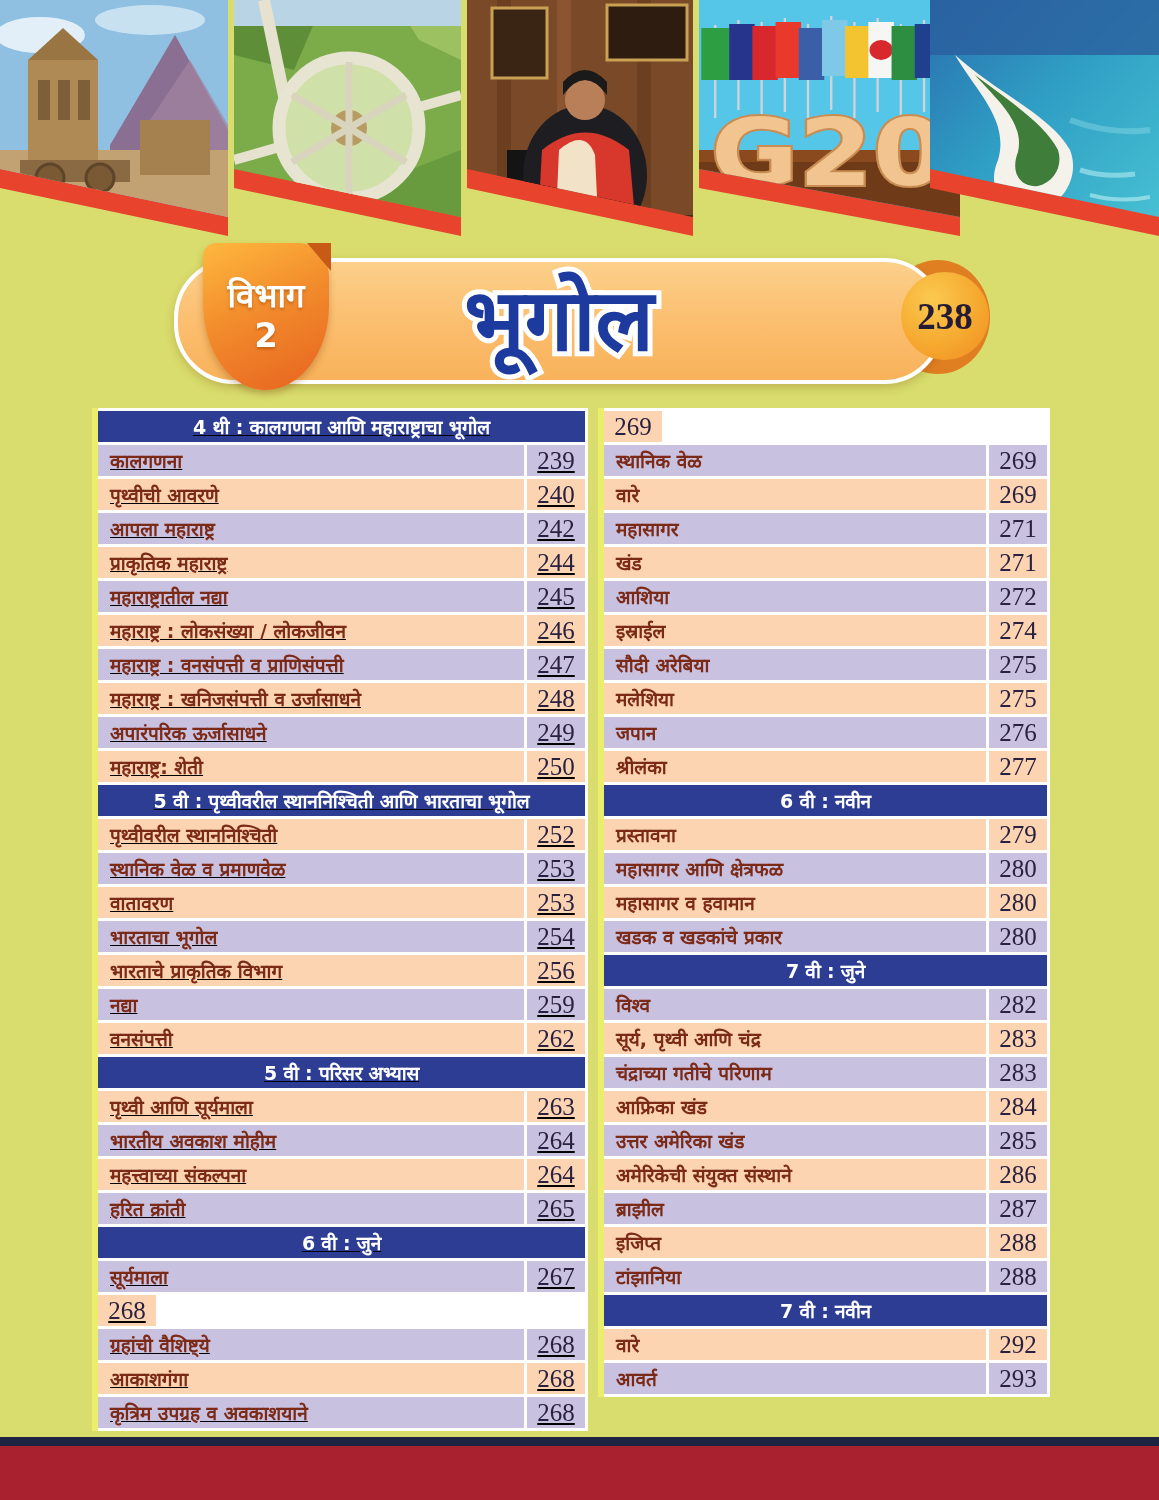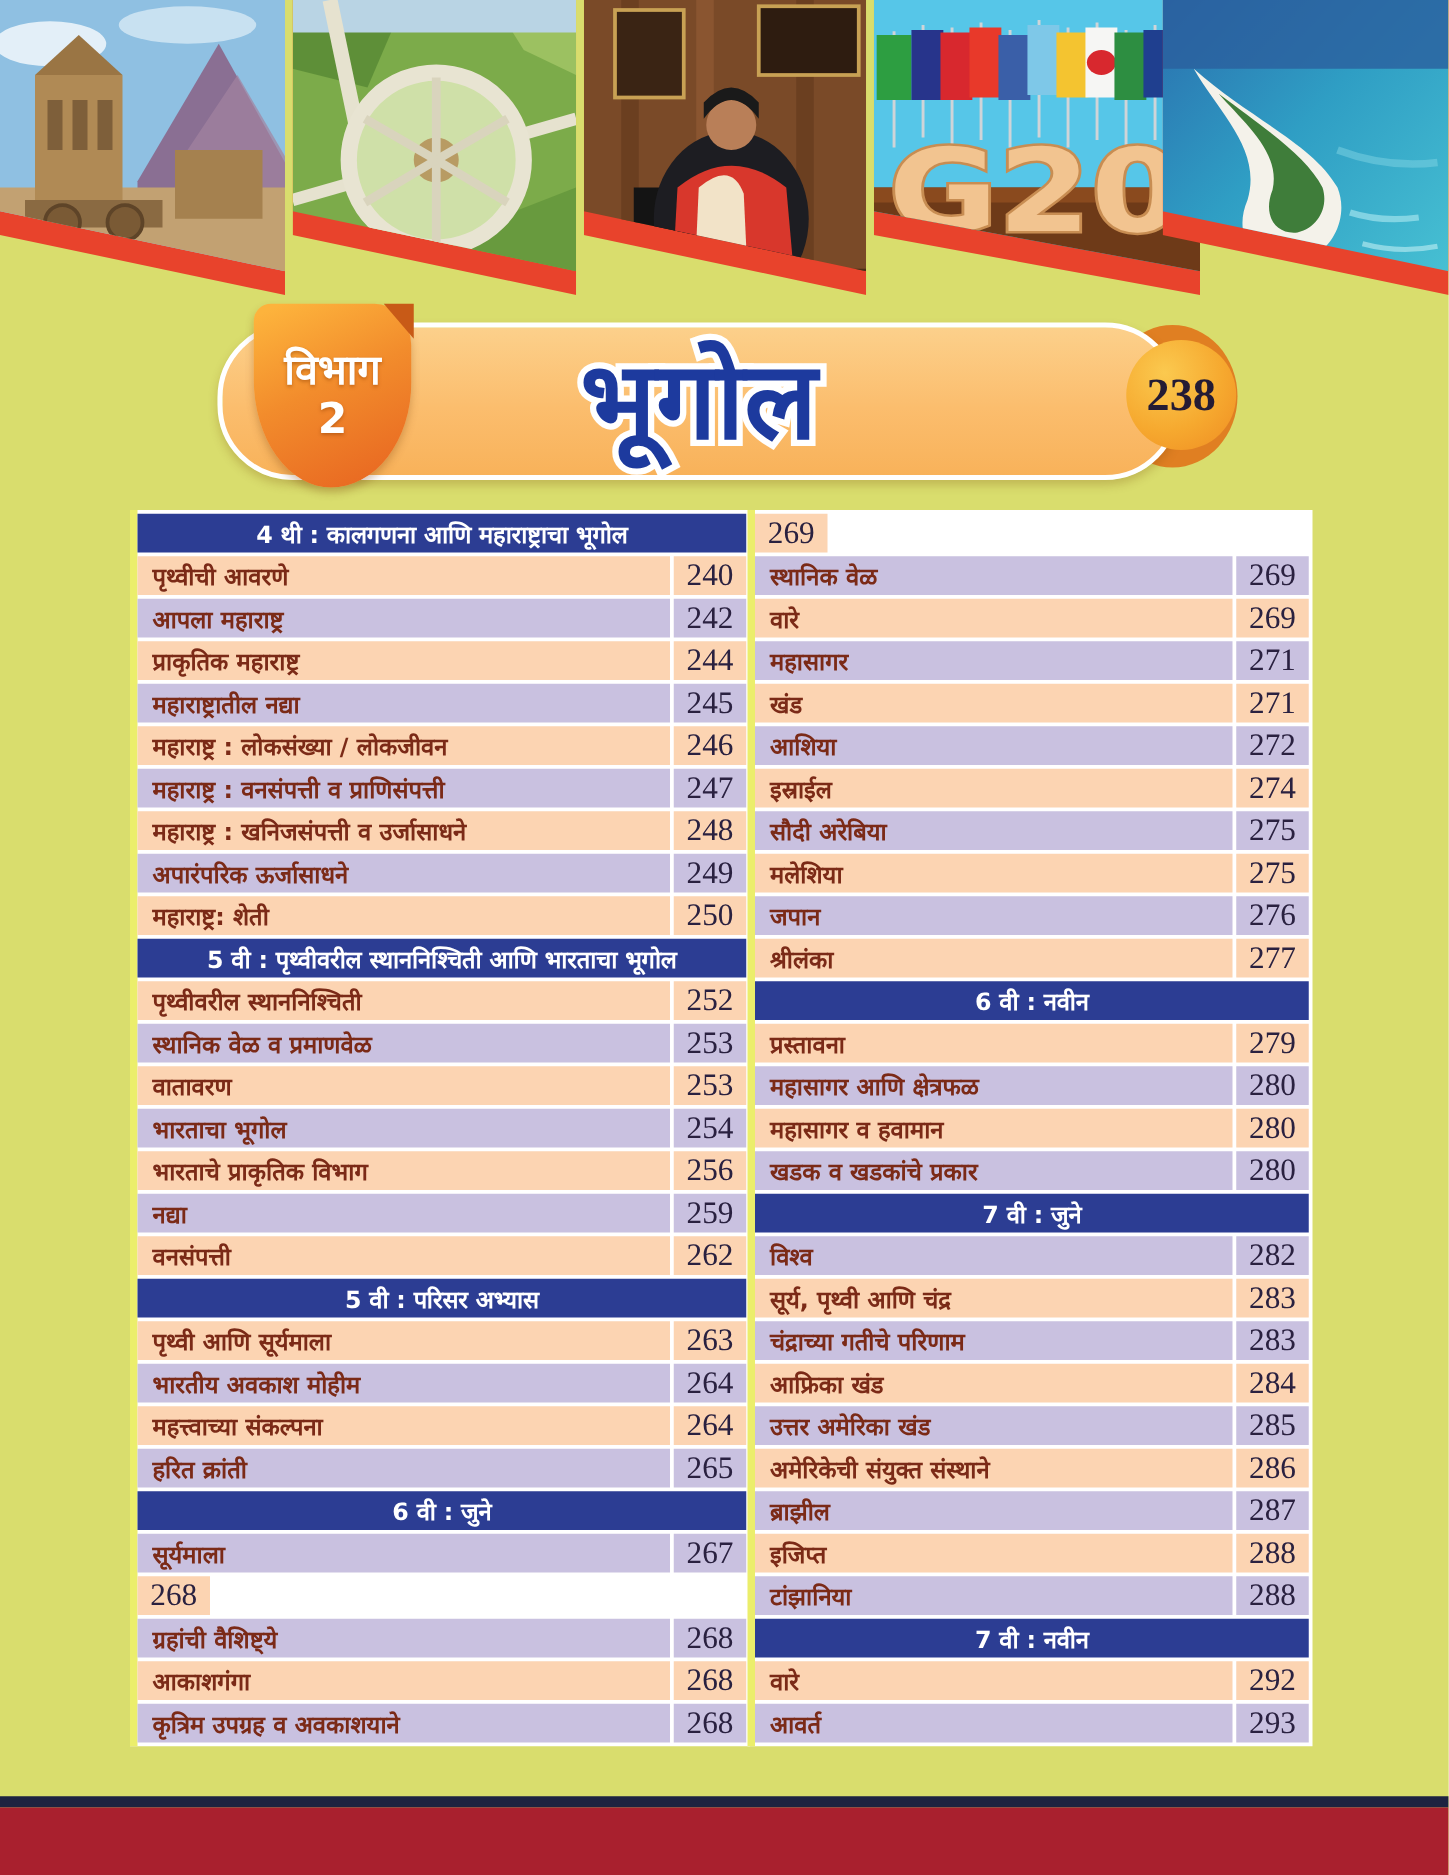--- a/index.html
+++ b/index.html
@@ -38,21 +38,21 @@
       display:flex;flex-direction:column;align-items:center;justify-content:center;
       color:#fff;text-shadow:0 2px 3px rgba(140,60,0,.45);}
   .section-badge .fold{position:absolute;top:0;right:-2px;width:0;height:0;
       border-left:24px solid transparent;border-top:28px solid #c85a17;}
   .section-badge .l1{font-size:33px;font-weight:bold;line-height:1.15;}
   .section-badge .l2{font-size:34px;font-weight:bold;line-height:1.2;}
 
   
   .toc-col{position:absolute;top:408px;display:flex;flex-direction:column;gap:3px;
       background:#fff;padding:3px 3px 3px 0;border-left:6px solid #ebee6b;box-sizing:border-box;}
-  .toc-col.left{left:104px;width:496px;}
+  .toc-col.left{left:92px;width:496px;text-decoration:underline;}
   .toc-col.right{left:598px;width:452px;}
   .toc-header{height:31px;flex:0 0 31px;background:var(--header-bg,#2c3d93);color:#fff;
       display:flex;align-items:center;justify-content:center;
       font-size:19px;font-weight:bold;letter-spacing:-0.2px;white-space:nowrap;overflow:hidden;}
   .toc-row{height:31px;flex:0 0 31px;display:flex;gap:3px;}
   .toc-row .lbl{flex:1;display:flex;align-items:center;padding-left:12px;
       font-size:19px;font-weight:600;color:#7b2a17;white-space:nowrap;overflow:hidden;}
   .toc-row .num{width:58px;display:flex;align-items:center;justify-content:center;
       font-family:"Liberation Serif","DejaVu Serif",serif;font-size:25px;color:#2a2140;}
   .toc-row.peach .lbl,.toc-row.peach .num{background:var(--peach,#fcd4b2);}
@@ -209,20 +209,24 @@
   </div>
 
   <div class="section-badge">
     <div class="fold"></div>
     <span class="l1">विभाग</span>
     <span class="l2">2</span>
   </div>
 
   <div class="toc-col left">
       <div class="toc-header">4 थी :  कालगणना आणि महाराष्ट्राचा भूगोल</div>
+      <div class="toc-row lavender">
+        <div class="lbl">कालगणना</div>
+        <div class="num">239</div>
+      </div>
       <div class="toc-row peach">
         <div class="lbl">पृथ्वीची आवरणे</div>
         <div class="num">240</div>
       </div>
       <div class="toc-row lavender">
         <div class="lbl">आपला महाराष्ट्र</div>
         <div class="num">242</div>
       </div>
       <div class="toc-row peach">
         <div class="lbl">प्राकृतिक महाराष्ट्र</div>

